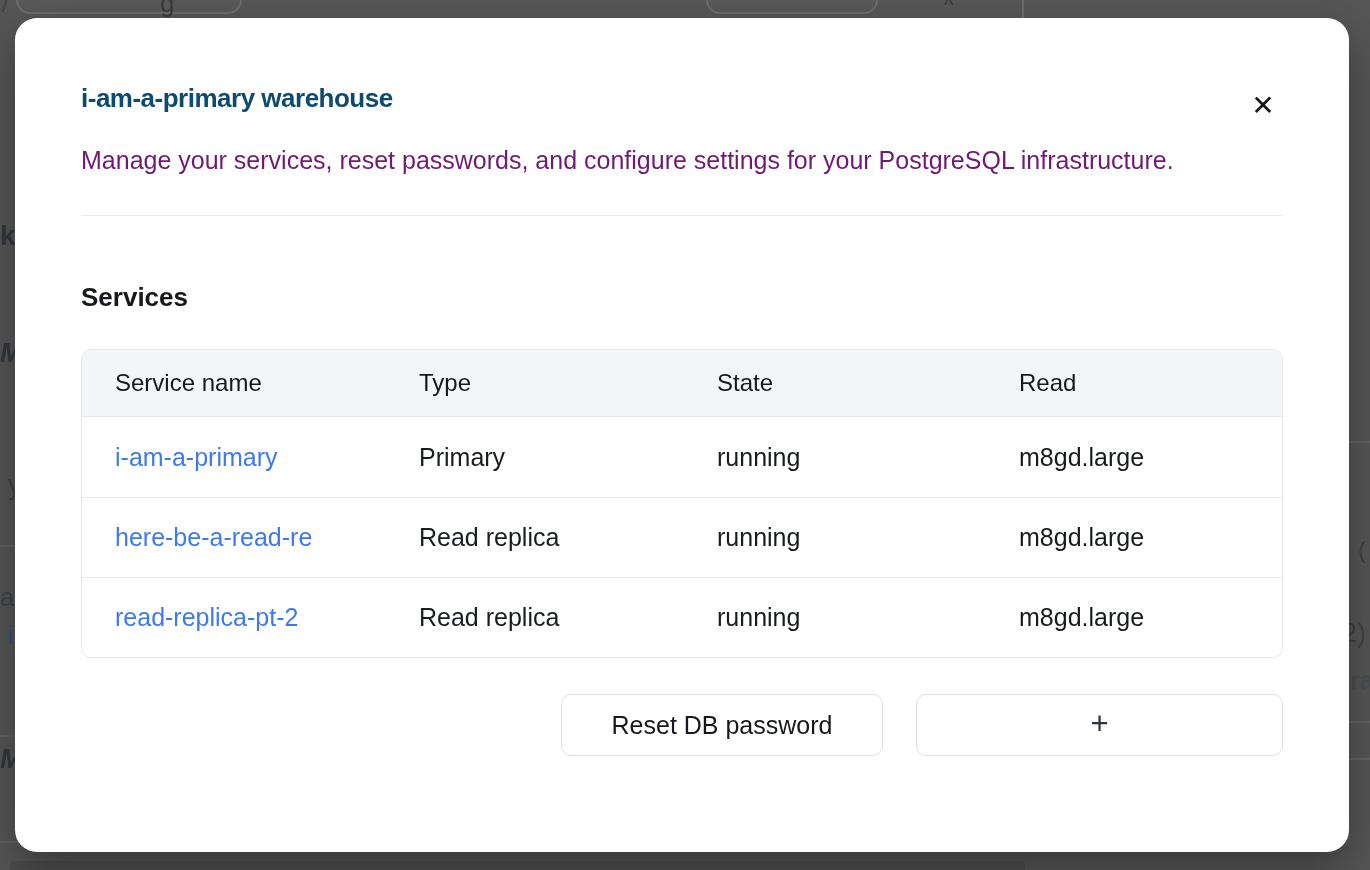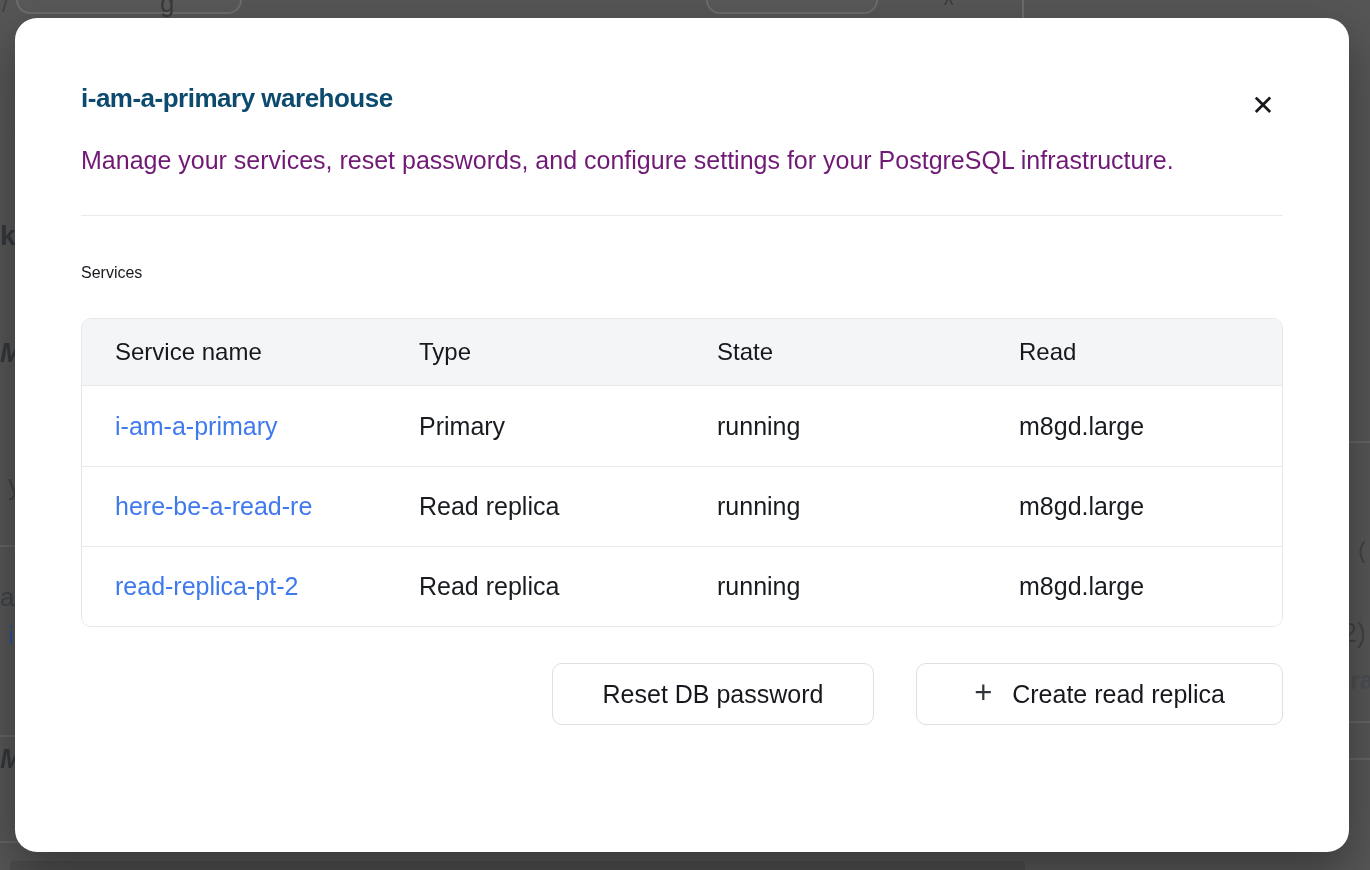--- a/index.html
+++ b/index.html
@@ -67,23 +67,23 @@
     line-height: 42px;
     color: #701a75;
   }
   .divider {
     margin-top: 34px;
     border: none;
     border-top: 1px solid #e8eaed;
     width: 100%;
   }
   .section-title {
-    margin-top: 48px;
-    font-size: 16px;
-    font-weight: 400;
+    margin-top: 66px;
+    font-size: 26px;
+    font-weight: 700;
     color: #16181d;
   }
   
   .table {
     margin-top: 36px;
     border: 1px solid #e5e7eb;
     border-radius: 10px;
     overflow: hidden;
     width: 1202px;
   }
@@ -117,21 +117,21 @@
     color: #3e79ed;
     cursor: pointer;
     text-decoration: none;
     text-align: right;
   }
   
   .footer {
     margin-top: 36px;
     display: flex;
     justify-content: flex-end;
-    gap: 42px;
+    gap: 33px;
   }
   .btn {
     height: 62px;
     background: #ffffff;
     border: 1px solid #dcdfe4;
     border-radius: 10px;
     font-size: 25px;
     color: #16181d;
     font-family: "Liberation Sans", sans-serif;
     display: flex;
@@ -233,17 +233,16 @@
       <div class="tcell">m8gd.large</div>
     </div>
   </div>
 
   <div class="footer">
     <button class="btn" style="min-width:322px;">
       <span>Reset DB password</span>
     </button>
     <button class="btn" style="min-width:367px;">
       <span class="plus">+</span>
-      <span>Create read replica</span>
     </button>
   </div>
 
 </div>
 
 </body></html>

